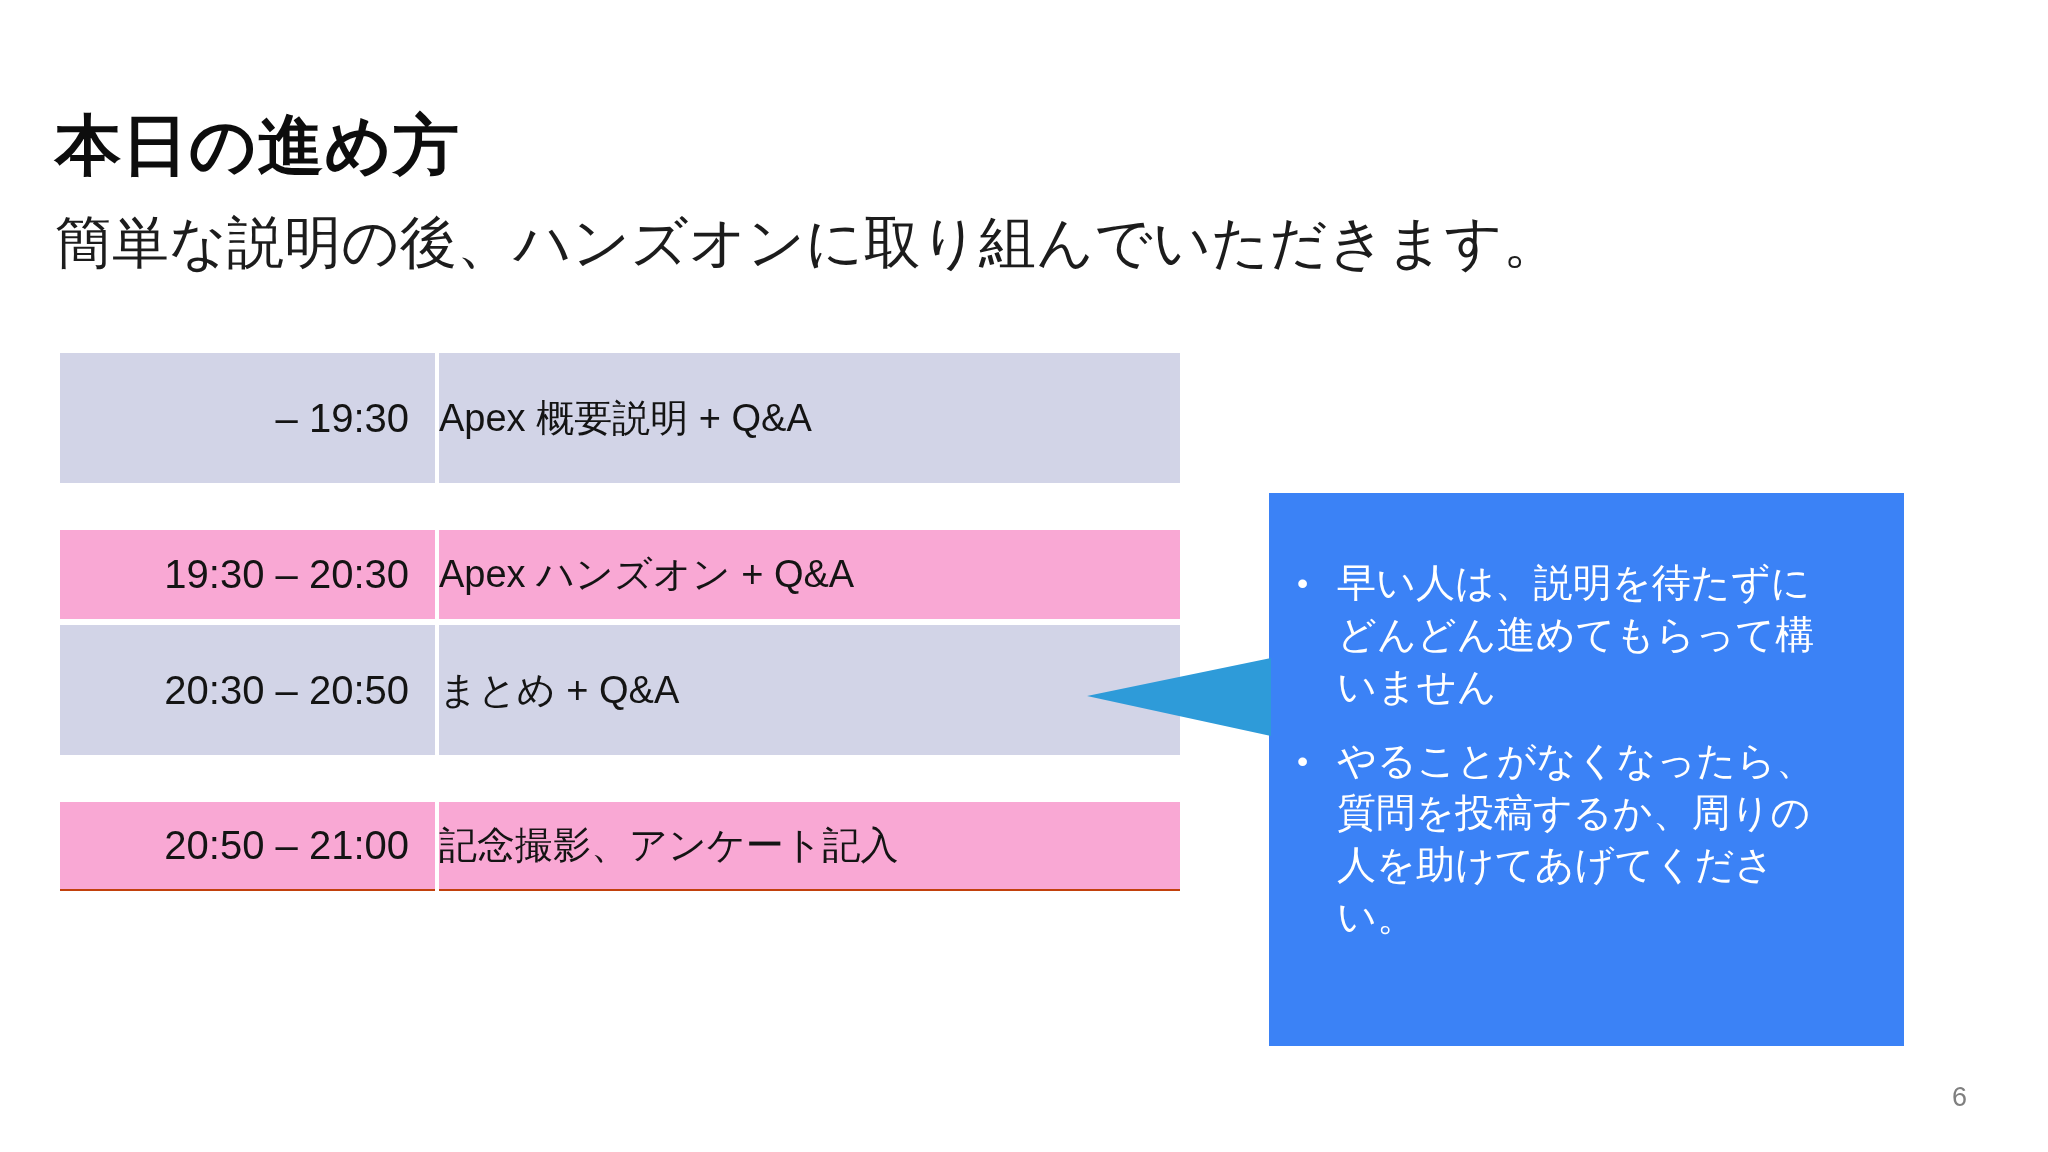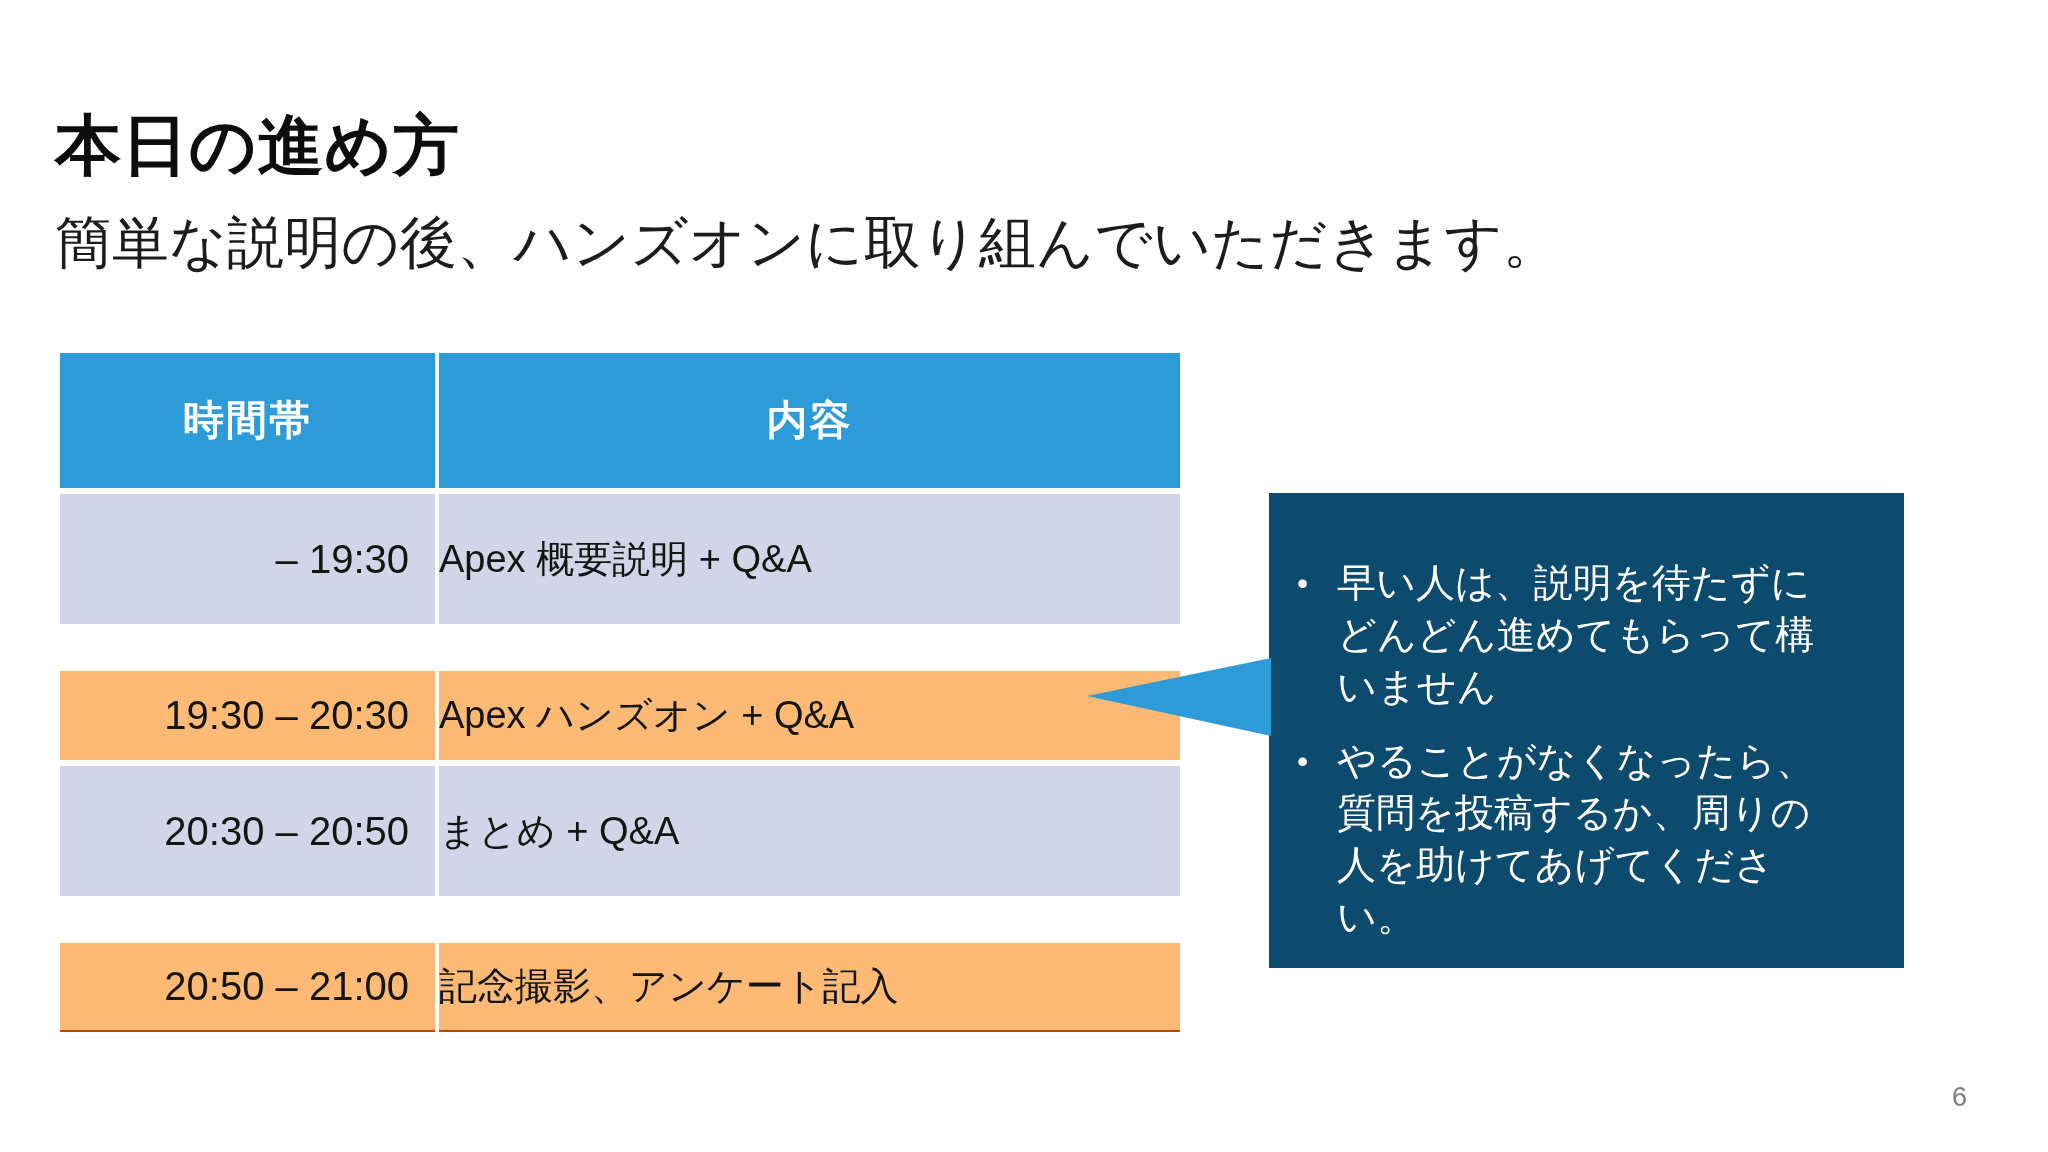--- a/index.html
+++ b/index.html
@@ -58,39 +58,39 @@
     background: #2E9BD9;
     color: #ffffff;
     font-weight: 700;
     font-size: 41px;
     justify-content: center;
     letter-spacing: 2px;
   }
 
   .t-body { height: 130px; }
   .row-dark .cell  { background: #D2D4E7; }
-  .row-light .cell { background: #fdba74; margin-top: 41px; }
+  .row-light .cell { background: #f9a8d4; margin-top: 41px; }
   .t-body .c-time {
     justify-content: flex-end;
     padding-right: 26px;
     font-size: 40px;
   }
   .t-body .c-content {
     font-size: 38px;
   }
   .t-last .cell { border-bottom: 2px solid #c2410c; }
 
   
   .callout {
     position: absolute;
     left: 1269px;
     top: 493px;
     width: 635px;
-    height: 475px;
-    background: #0c4a6e;
+    height: 553px;
+    background: #3b82f6;
   }
   .callout-arrow {
     position: absolute;
     left: -182px;
     top: 163px;
     width: 184px;
     height: 82px;
     display: block;
   }
   .callout-list {
@@ -129,24 +129,20 @@
 </style>
 </head>
 <body>
 
 <div class="slide">
 
   <div class="title">本日の進め方</div>
   <div class="subtitle">簡単な説明の後、ハンズオンに取り組んでいただきます。</div>
 
   <div class="schedule">
-    <div class="t-row t-head">
-      <div class="cell c-time">時間帯</div>
-      <div class="cell c-content">内容</div>
-    </div>
 
     <div class="t-row t-body row-dark">
       <div class="cell c-time">– 19:30</div>
       <div class="cell c-content">Apex 概要説明 + Q&amp;A</div>
     </div>
 
     <div class="t-row t-body row-light">
       <div class="cell c-time">19:30 – 20:30</div>
       <div class="cell c-content">Apex ハンズオン + Q&amp;A</div>
     </div>

